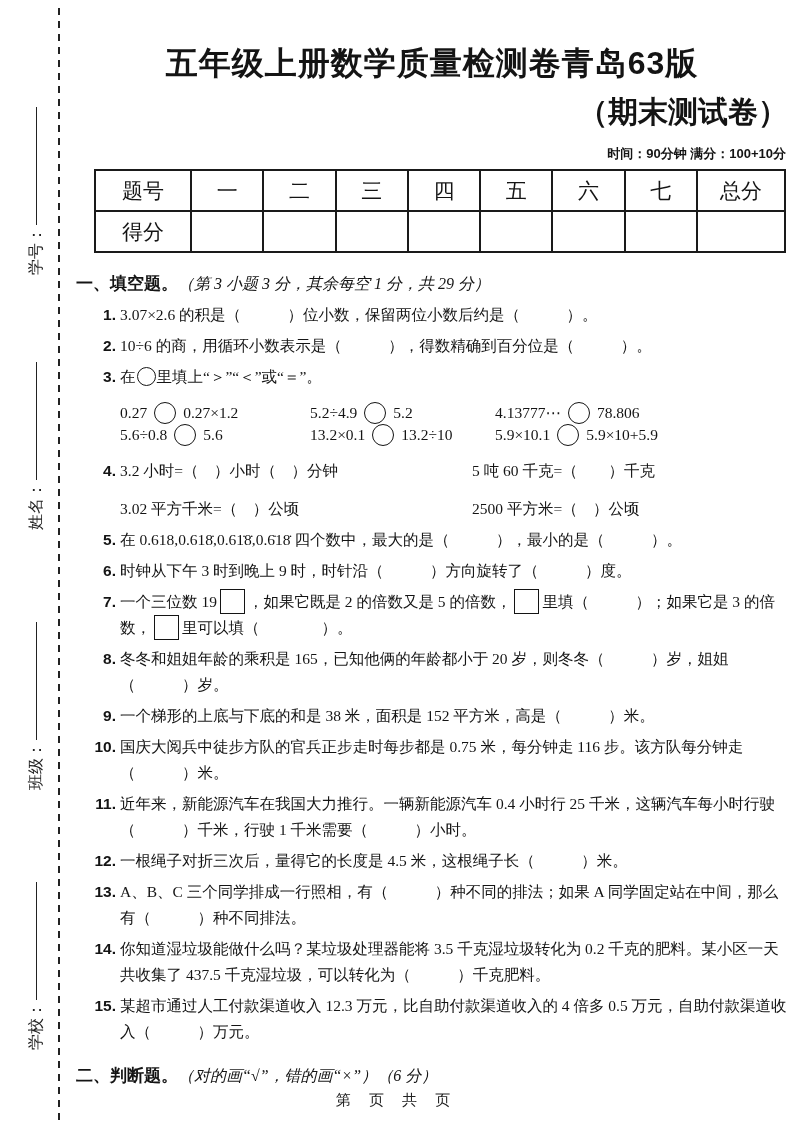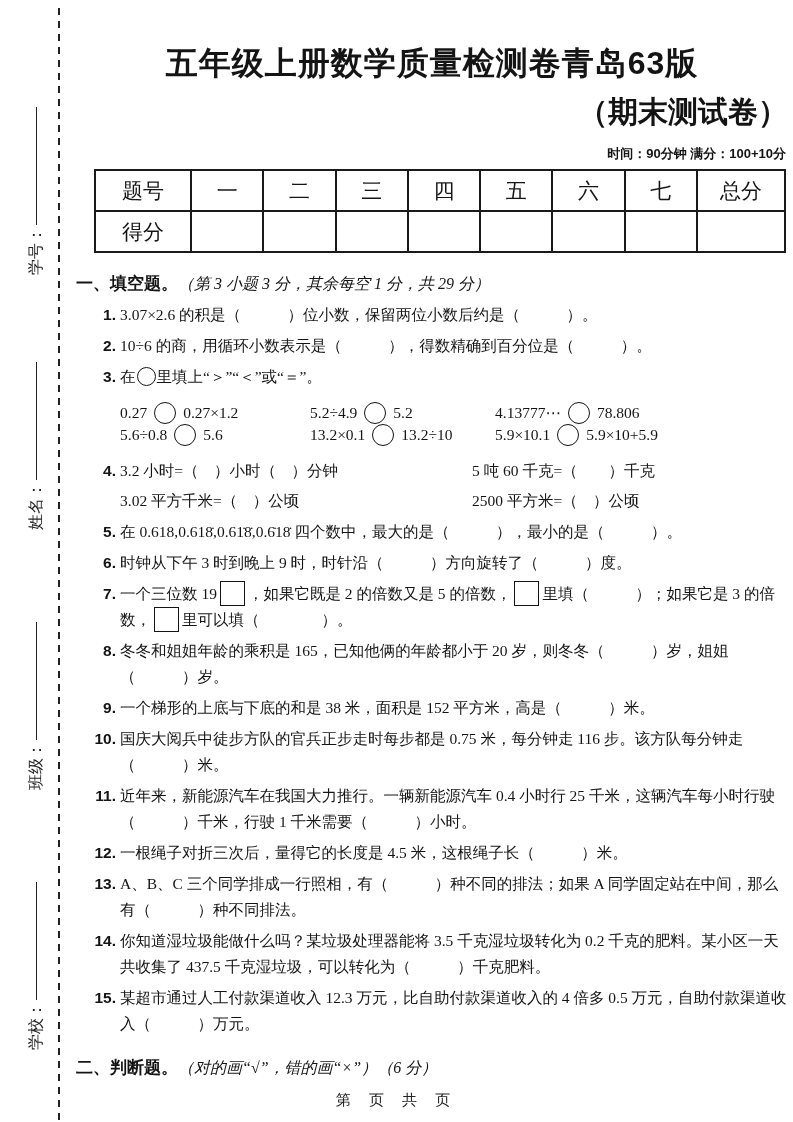--- a/index.html
+++ b/index.html
@@ -61,21 +61,21 @@
     border-radius:50%; vertical-align:-6px; margin:0 7px;
   }
   .circ-inline {
     display:inline-block; width:19px; height:19px; border:1.6px solid #141414;
     border-radius:50%; vertical-align:-4px; margin:0 1px;
   }
   .sq {
     display:inline-block; width:25px; height:25px; border:1.6px solid #141414;
     vertical-align:-7px; margin:0 3px; background:#fff;
   }
-  .units-grid { display:grid; grid-template-columns:352px auto; row-gap:4px; }
+  .units-grid { display:grid; grid-template-columns:352px auto; row-gap:12px; }
   .page-footer {
     position:absolute; bottom:12px; left:0; width:100%; text-align:center;
     font-size:15px; letter-spacing:7px; color:#222;
     font-family:"Liberation Sans","DejaVu Sans",sans-serif;
   }
 </style>
 </head>
 <body>
 
 <div class="binding-line"></div>

